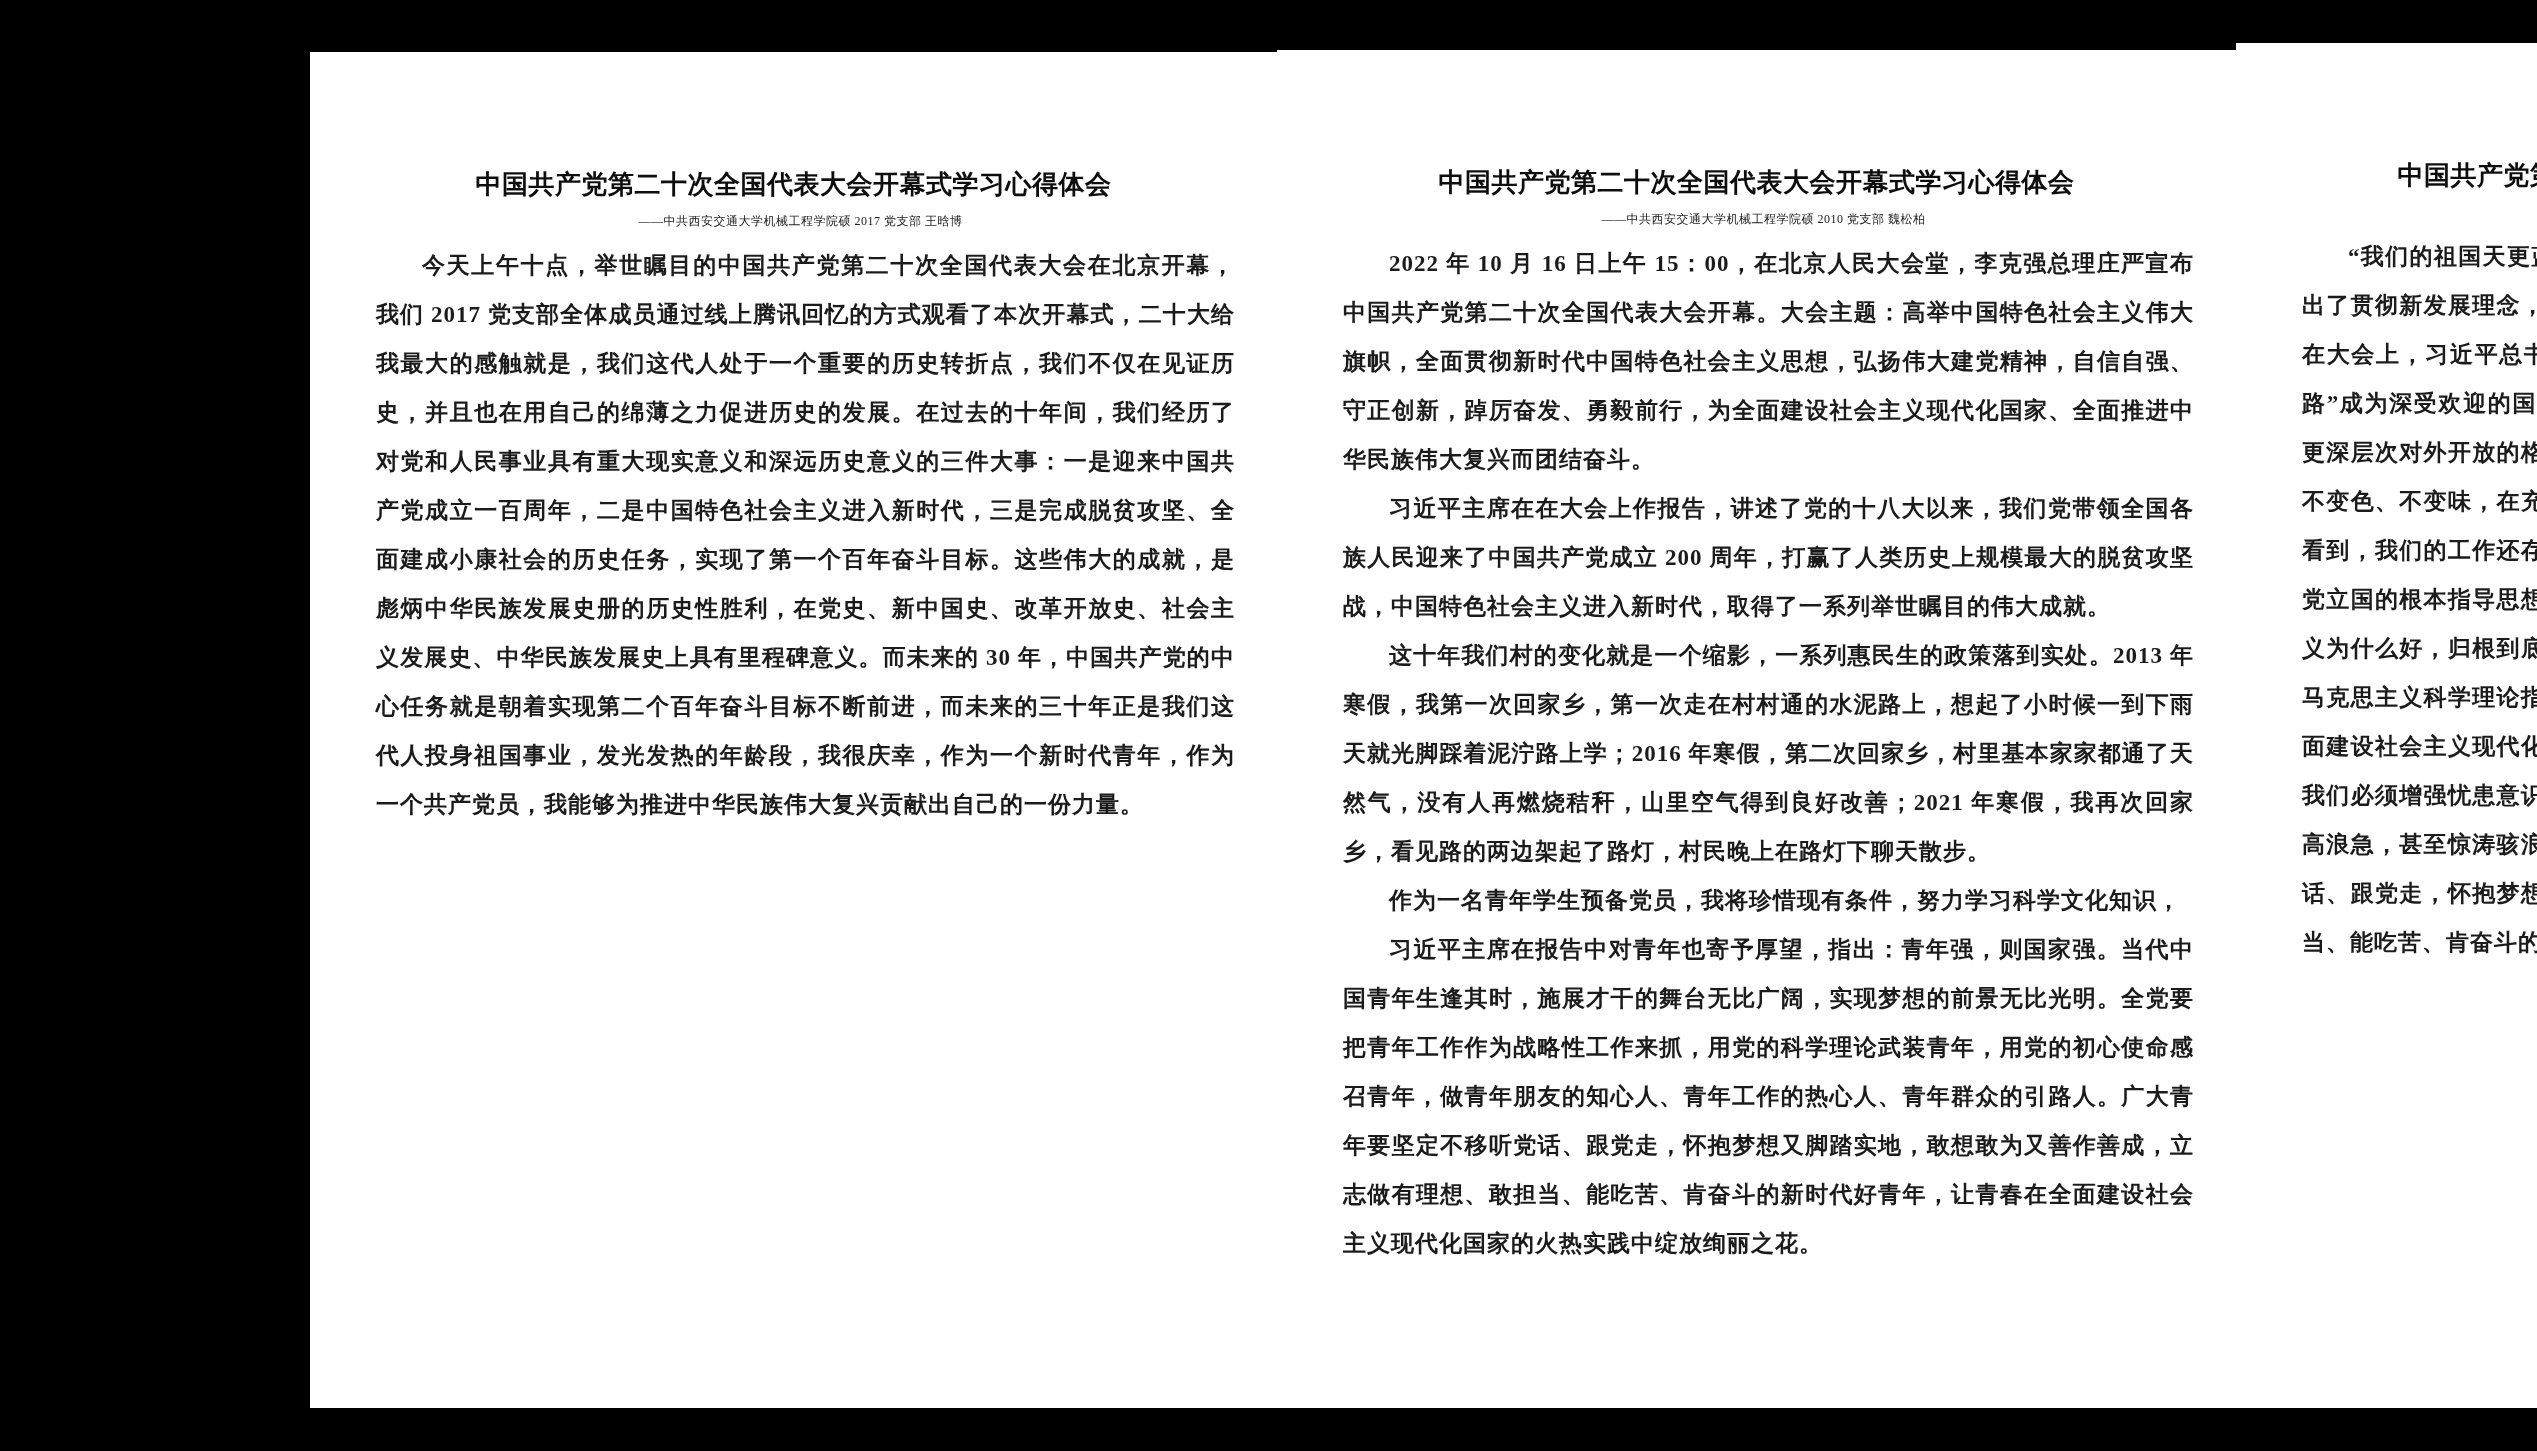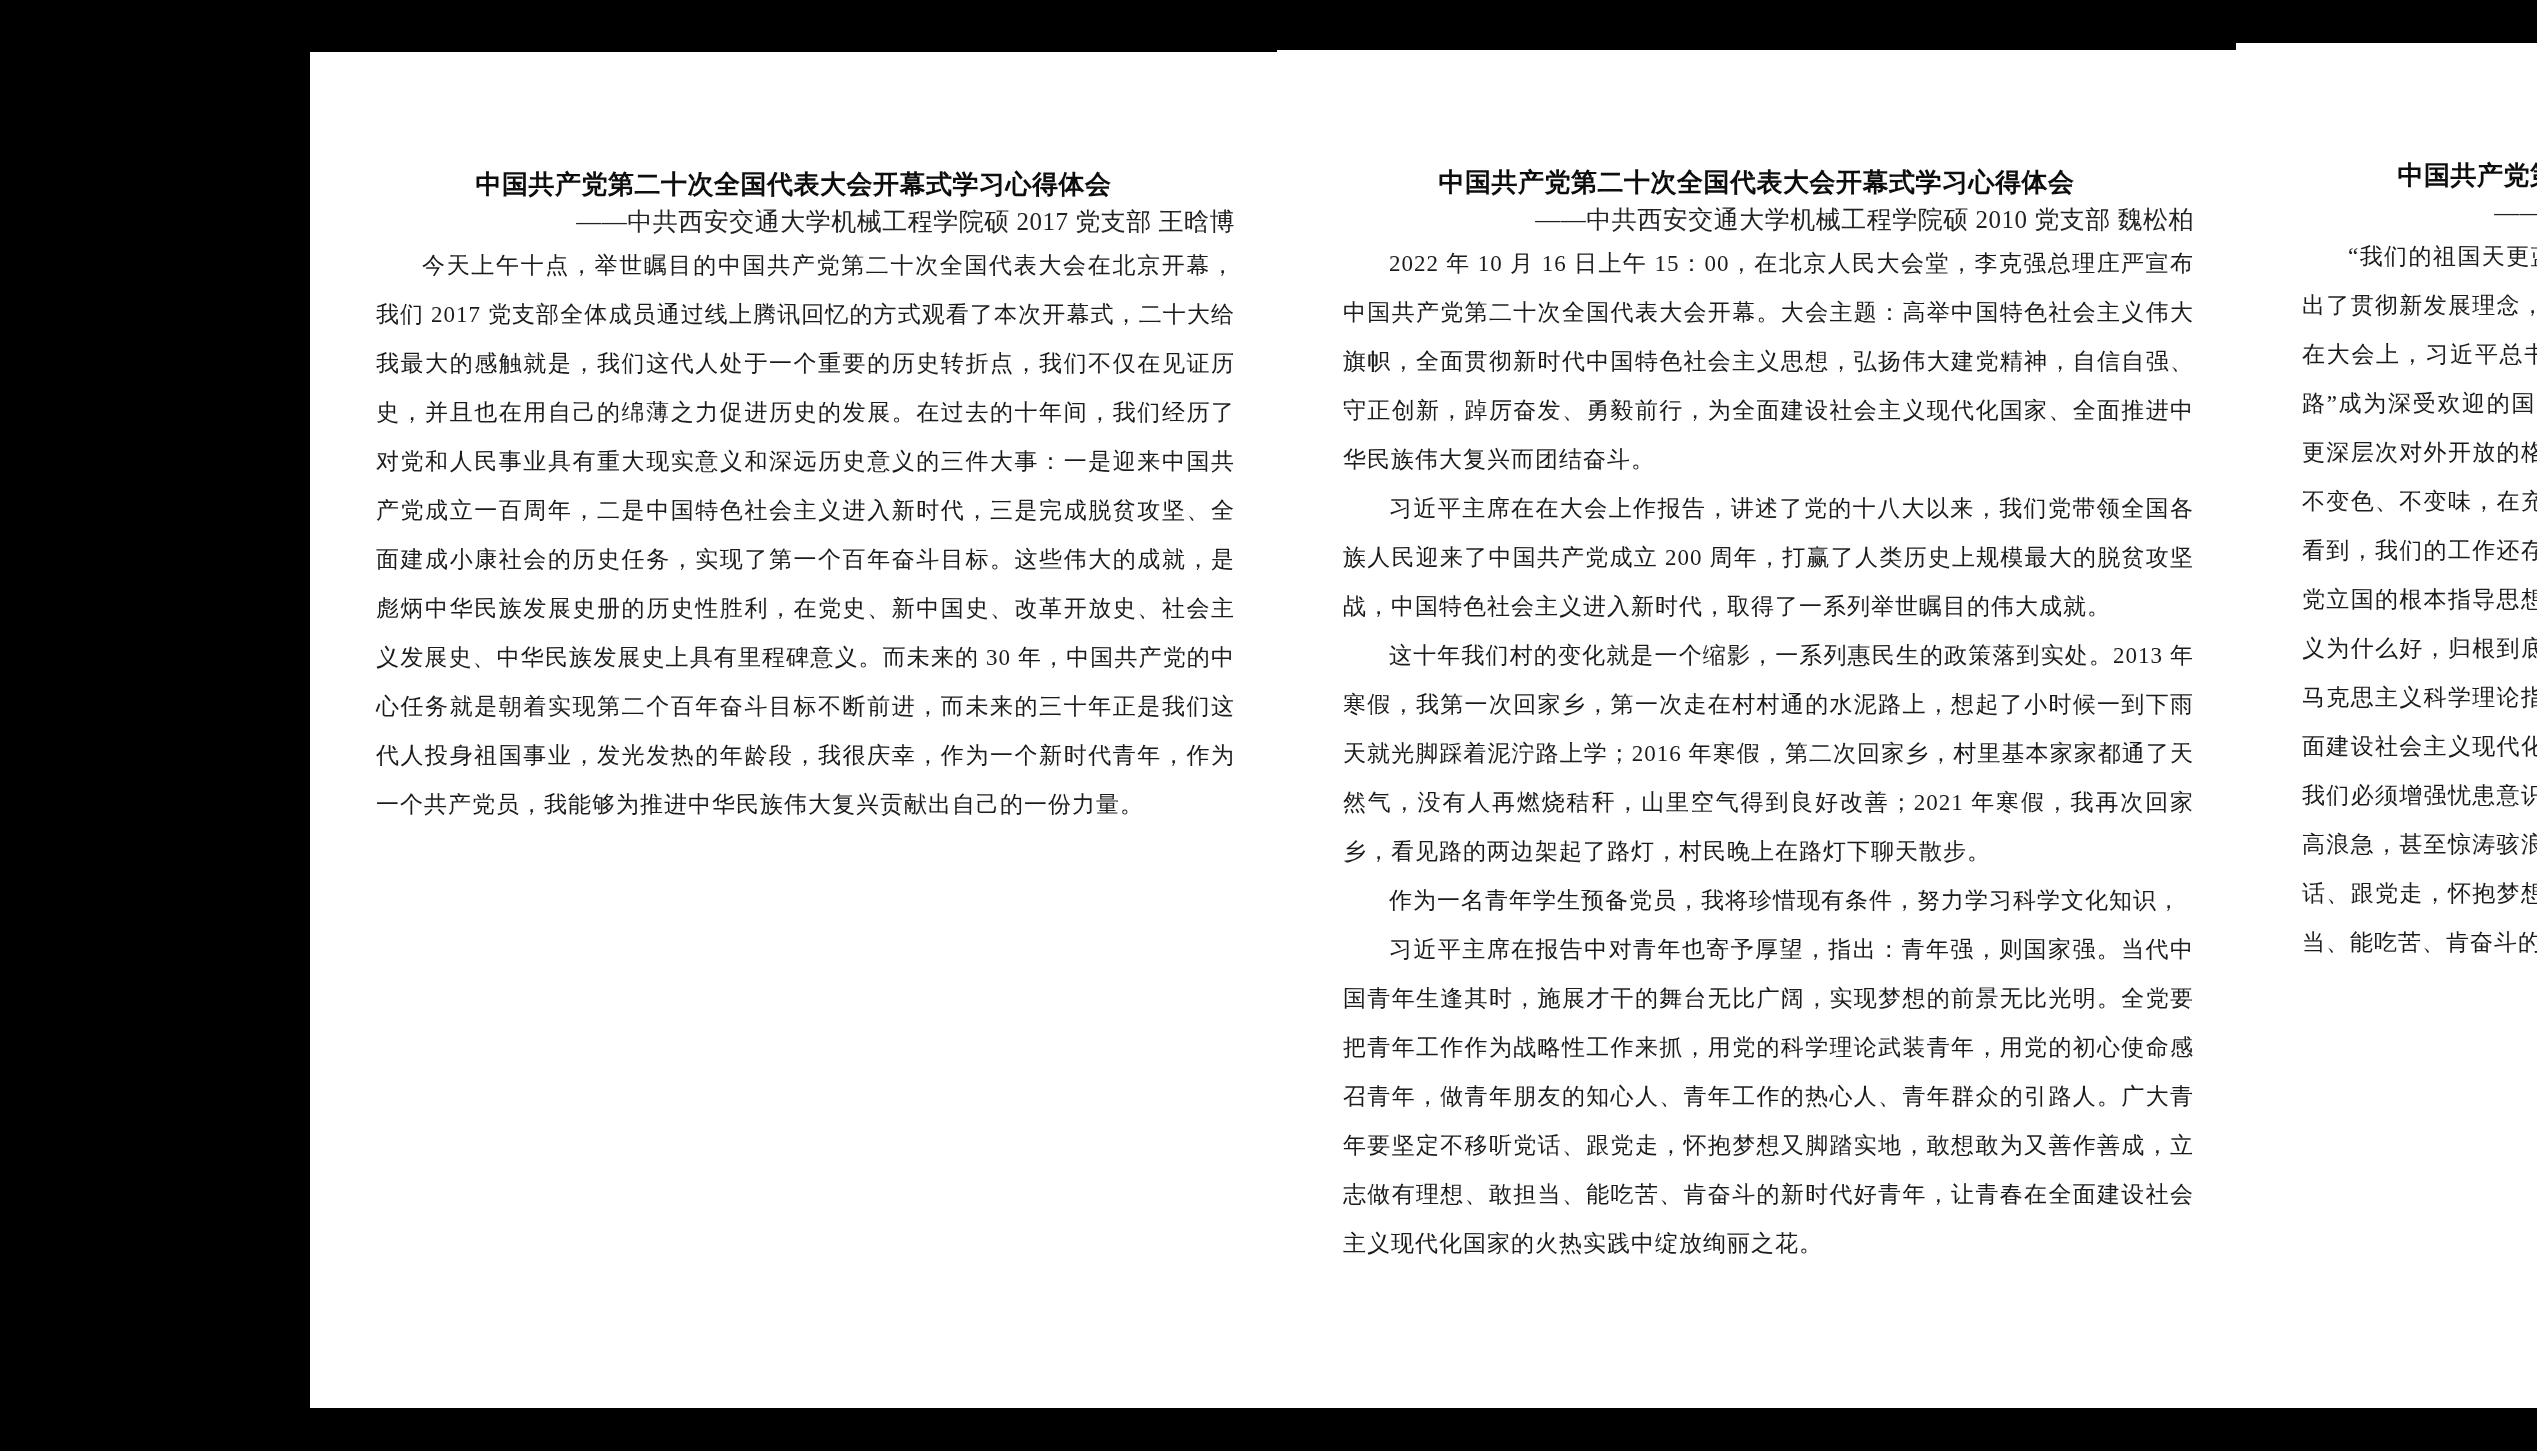--- a/index.html
+++ b/index.html
@@ -26,34 +26,35 @@
     text-align:center;
     font-family:"Liberation Sans","DejaVu Sans",sans-serif;
     font-weight:bold;
     font-size:26px;
     line-height:28px;
     letter-spacing:0.5px;
     color:#0d0d0d;
   }
   .doc-byline {
     margin:12px 42px 0 56px;
-    text-align:right;
-    font-size:25px;
+    text-align:center;
+    font-size:12px;
     line-height:23px;
     letter-spacing:0.5px;
     color:#222222;
     white-space:nowrap;
   }
   .doc-body {
     margin:8px 42px 0 66px;
     font-size:23px;
     line-height:49px;
     letter-spacing:1px;
     text-align:justify;
     color:#1b1b1b;
+    font-weight:bold;
   }
   .doc-body p {
     margin:0;
     text-indent:2em;
   }
 </style>
 </head>
 <body>
 
 <div class="stage">

